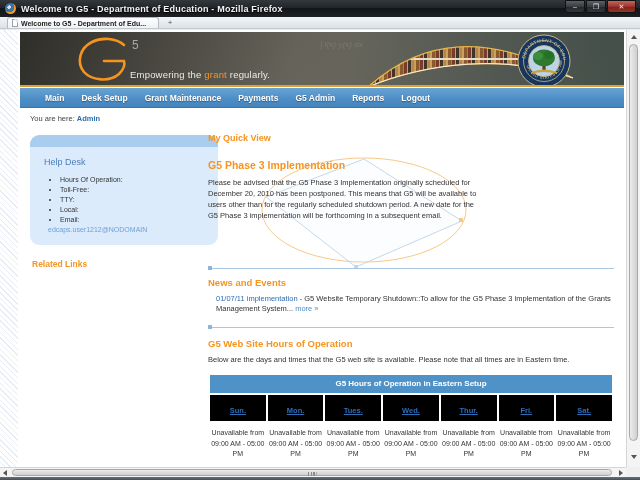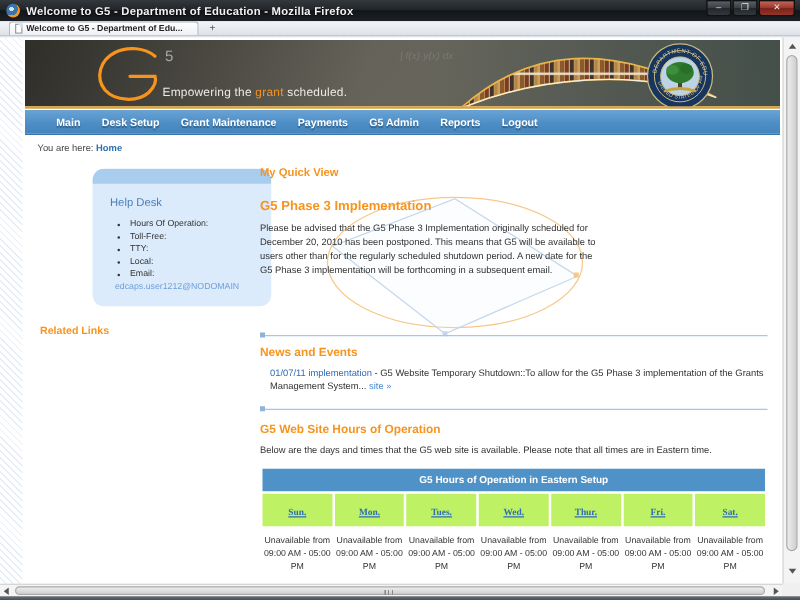--- a/index.html
+++ b/index.html
@@ -65,21 +65,21 @@
 
   
   .breadcrumb { padding:6px 8px 4px 10px; font-size:7.5px; color:#444; }
   .breadcrumb a { color:#2e6db4; font-weight:bold; text-decoration:none; }
 
   
   .cols { display:flex; align-items:flex-start; }
   .sidebar { width:178px; flex:0 0 auto; padding:8px 0 0 10px; }
   .maincol { flex:1; padding:2px 14px 0 10px; }
 
-  .helpdesk { width:143px; border-radius:9px; overflow:hidden; background:#dcebfb; padding-bottom:12px;margin-left:44px; }
+  .helpdesk { width:188px; border-radius:9px; overflow:hidden; background:#dcebfb; padding-bottom:12px; }
   .helpdesk-top { height:12px; background:#a9cdef; border-radius:9px 9px 0 0; }
   .helpdesk-title { color:#4a7ebb; font-size:9px; padding:10px 0 6px 14px; }
   .helpdesk ul { list-style:disc; margin:0 0 0 30px; }
   .helpdesk li { font-size:7px; color:#333; margin:3px 0; }
   .helpdesk .email { display:block; color:#6f9fd8; font-size:7px; text-decoration:none; margin:1px 0 0 18px; }
   .related { margin:14px 0 0 2px; color:#f7941e; font-size:8.5px; font-weight:bold; }
 
   
   .qv-title { color:#f7941e; font-size:9px; font-weight:bold; margin-top:4px; }
   .phase3 { position:relative; margin-top:16px; }
@@ -92,21 +92,21 @@
   .news { margin-top:46px; }
   .news h2, .hours h2 { color:#f7941e; font-size:9.5px; margin:8px 0 6px 0; }
   .news-item { margin-left:8px; font-size:7.5px; line-height:1.4; color:#333; max-width:400px; }
   .news-item .news-link { color:#2e6db4; font-weight:normal; text-decoration:none; }
   .news-item .more { color:#4d8cc8; text-decoration:none; }
   .hours { margin-top:10px; }
   .hours .intro { font-size:7.5px; line-height:1.4; color:#333; max-width:412px; margin-bottom:8px; }
 
   table.hours-table { width:406px; border-collapse:separate; border-spacing:2px; background:#fff; }
   .hours-table .cap { background:#4e92c8; color:#fff; font-size:8px; font-weight:bold; text-align:center; padding:3px 0; }
-  .hours-table th { background:#bef264; padding:4px 0;font-family:Liberation Serif, serif; }
+  .hours-table th { background:#000000; padding:4px 0; }
   .hours-table th a { color:#2e6db4; font-size:7.5px; font-weight:bold; }
   .hours-table td { font-size:7px; color:#333; text-align:center; vertical-align:top; padding:5px 1px; line-height:1.5; }
 
   
   .vscroll { position:absolute; right:0; top:30px; width:14px; height:437px; background:#f4f4f4; border-left:1px solid #d6d6d6; }
   .vthumb { position:absolute; left:2px; right:2px; top:14px; bottom:26px;
     background:linear-gradient(90deg,#ececec,#cfcfcf); border:1px solid #a8a8a8; border-radius:5px; }
   .arrow { width:0; height:0; position:absolute; }
   .ar-up { left:4px; top:5px; border-left:3px solid transparent; border-right:3px solid transparent; border-bottom:4px solid #555; }
   .ar-dn { left:4px; bottom:8px; border-left:3px solid transparent; border-right:3px solid transparent; border-top:4px solid #555; }
@@ -145,21 +145,21 @@
 
   <div class="viewport">
     <div class="page">
 
       <div class="banner">
         <span class="chalk" style="left:300px; top:8px;">∫ f(x)·y(x) dx</span>
         <svg class="g-logo" width="62" height="48" viewBox="0 0 62 48">
           <path d="M52,9 C44,2 30,1 20,6 C8,12 4,26 12,36 C20,45 38,46 47,38 C52,33 53,28 52,25 L32,25" fill="none" stroke="#f7941e" stroke-width="2.6" stroke-linecap="round"></path>
         </svg>
         <span class="g-sup">5</span>
-        <span class="tagline"><span>Empowering the </span><span class="hl">grant</span><span> scheduled.</span></span>
+        <span class="tagline"><span>Empowering the </span><span class="hl">grant</span><span> regularly.</span></span>
 
         <svg class="swoosh" width="210" height="55" viewBox="0 0 210 55">
           <defs>
             <pattern id="books" width="16" height="55" patternUnits="userSpaceOnUse">
               <rect width="16" height="55" fill="#caa05e"></rect>
               <rect x="0" width="3.5" height="55" fill="#8a5a2e"></rect>
               <rect x="4" width="3" height="55" fill="#7a3b2a"></rect>
               <rect x="8" width="3" height="55" fill="#3e342a"></rect>
               <rect x="11.5" width="2.5" height="55" fill="#b5854a"></rect>
               <rect y="26" width="16" height="2" fill="#e8dcc4"></rect>
@@ -191,21 +191,21 @@
         <a href="#">Main</a>
         <a href="#">Desk Setup</a>
         <a href="#">Grant Maintenance</a>
         <a href="#">Payments</a>
         <a href="#">G5 Admin</a>
         <a href="#">Reports</a>
         <a href="#">Logout</a>
       </div>
 
       <div class="breadcrumb">
-        <span>You are here: </span><a href="#">Home</a>
+        <span>You are here: </span><a href="#">Admin</a>
       </div>
 
       <div class="cols">
 
         <div class="sidebar">
           <div class="helpdesk">
             <div class="helpdesk-top"></div>
             <div class="helpdesk-title">Help Desk</div>
             <ul>
               <li>Hours Of Operation:</li>
@@ -230,21 +230,21 @@
               <rect x="98" y="110" width="4" height="4" fill="#9dbedd"></rect>
             </svg>
             <h2>G5 Phase 3 Implementation</h2>
             <p>Please be advised that the G5 Phase 3 Implementation originally scheduled for December 20, 2010 has been postponed. This means that G5 will be available to users other than for the regularly scheduled shutdown period. A new date for the G5 Phase 3 implementation will be forthcoming in a subsequent email.</p>
           </div>
 
           <div class="news">
             <div class="divider"></div>
             <h2>News and Events</h2>
             <div class="news-item">
-              <a class="news-link" href="#">01/07/11 implementation</a><span> - G5 Website Temporary Shutdown::To allow for the G5 Phase 3 implementation of the Grants Management System... </span><a class="more" href="#">site »</a>
+              <a class="news-link" href="#">01/07/11 implementation</a><span> - G5 Website Temporary Shutdown::To allow for the G5 Phase 3 implementation of the Grants Management System... </span><a class="more" href="#">more »</a>
             </div>
             <div class="divider" style="margin-top:12px;"></div>
           </div>
 
           <div class="hours">
             <h2>G5 Web Site Hours of Operation</h2>
             <p class="intro">Below are the days and times that the G5 web site is available. Please note that all times are in Eastern time.</p>
             <table class="hours-table">
               <tbody>
                   <tr>

